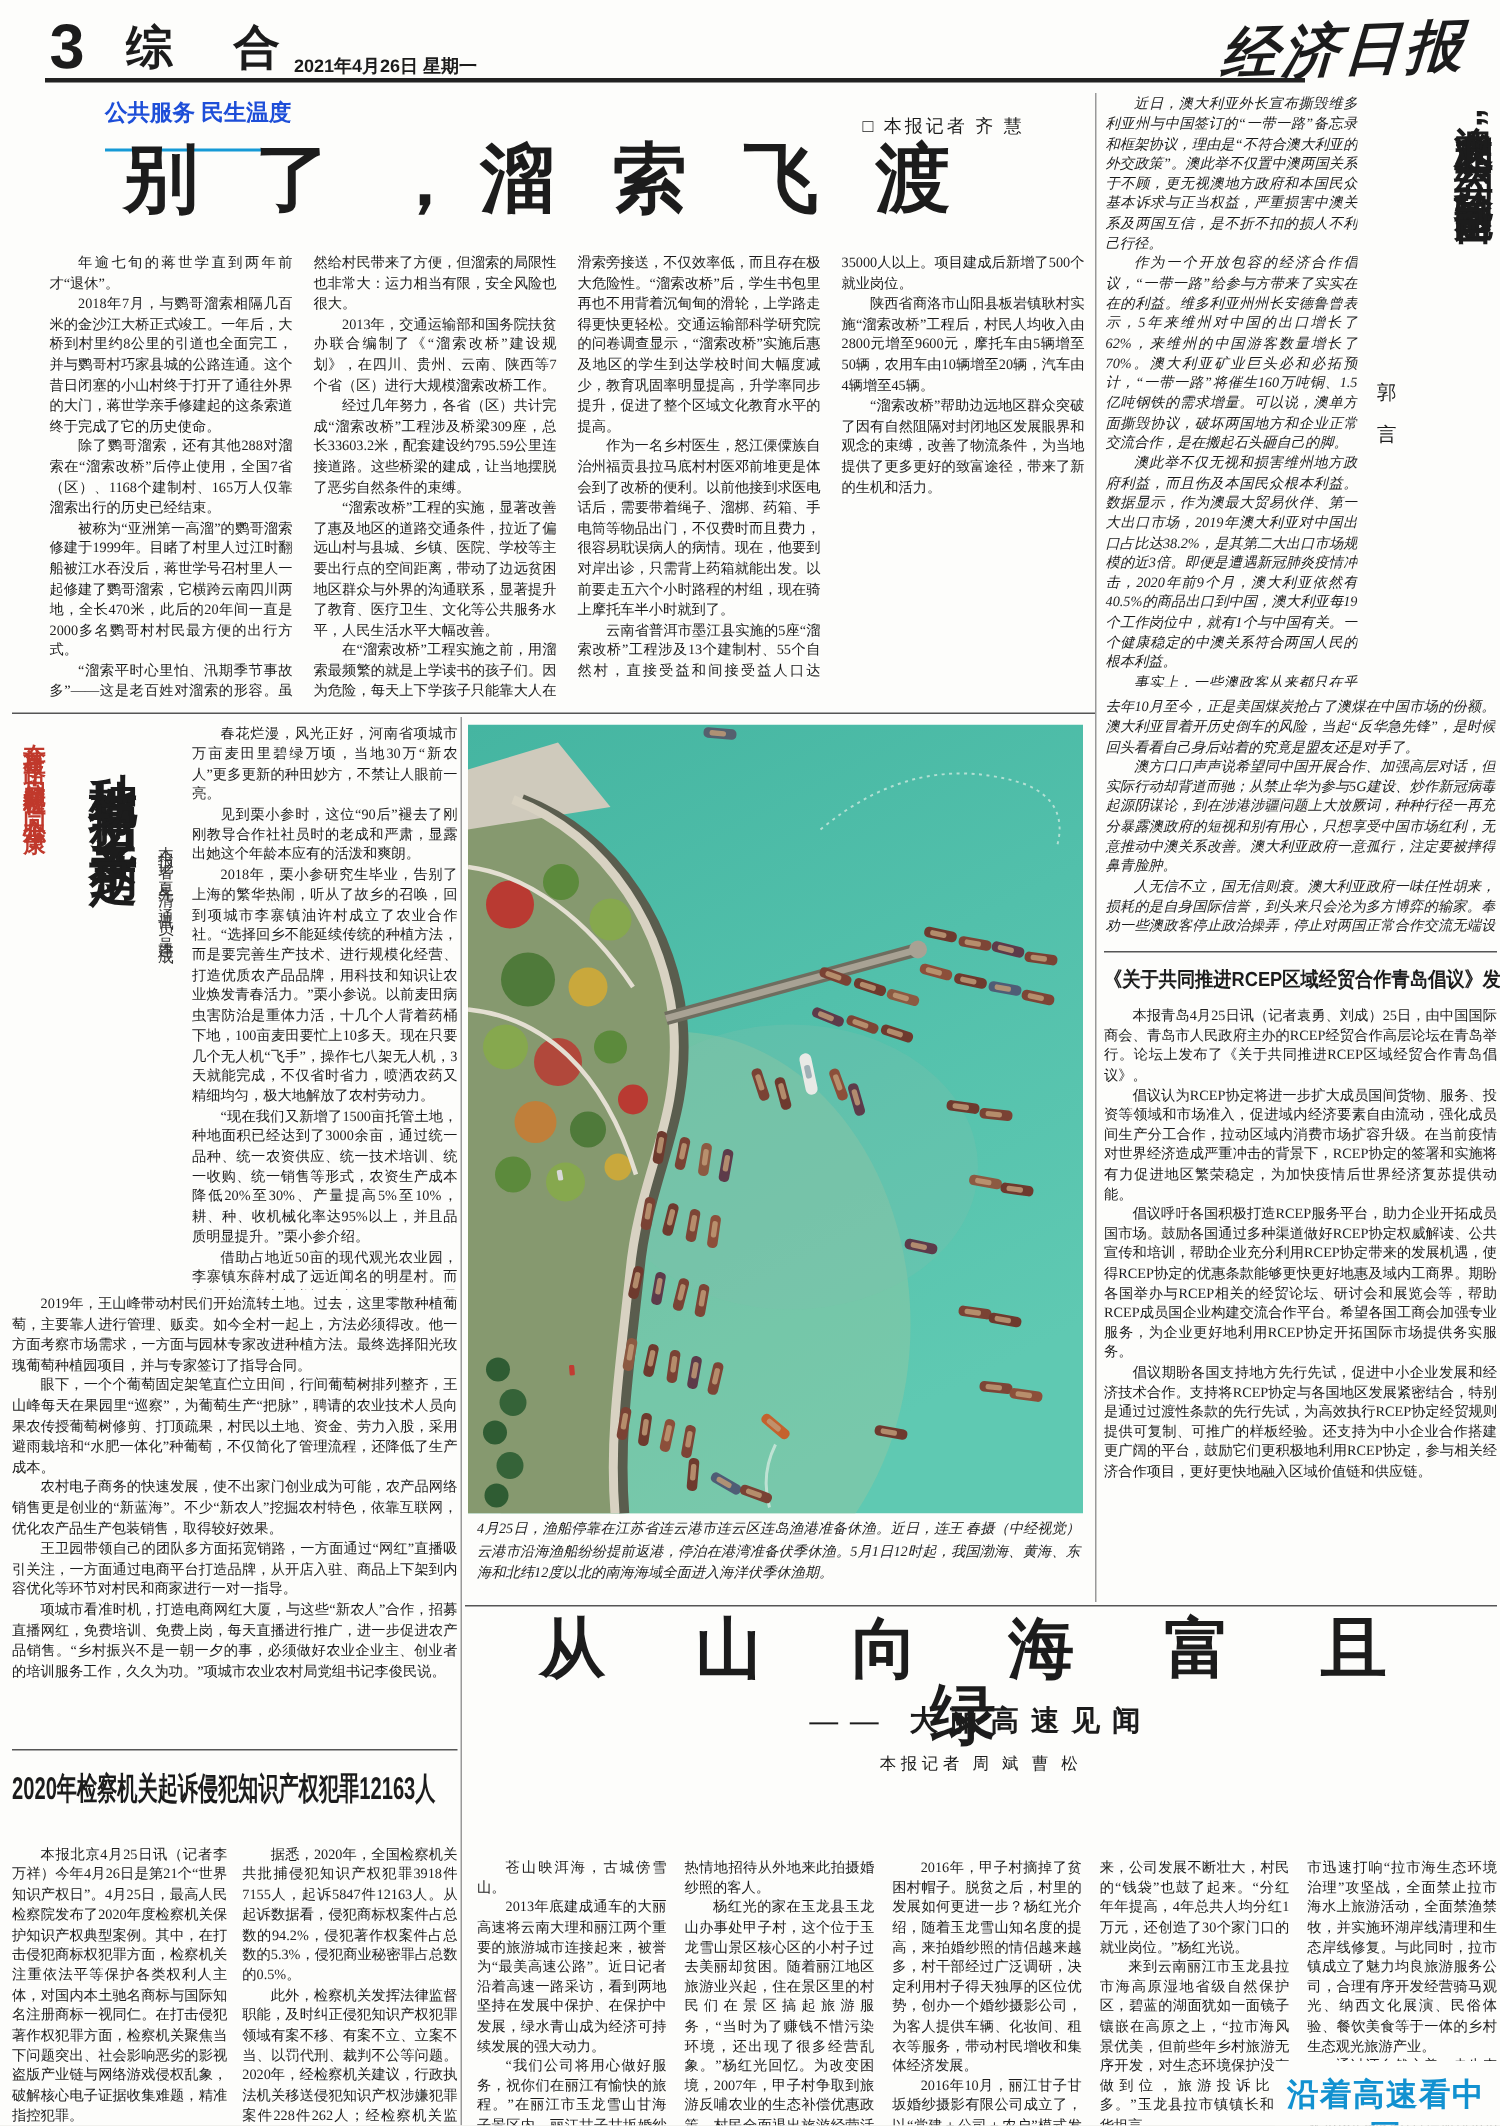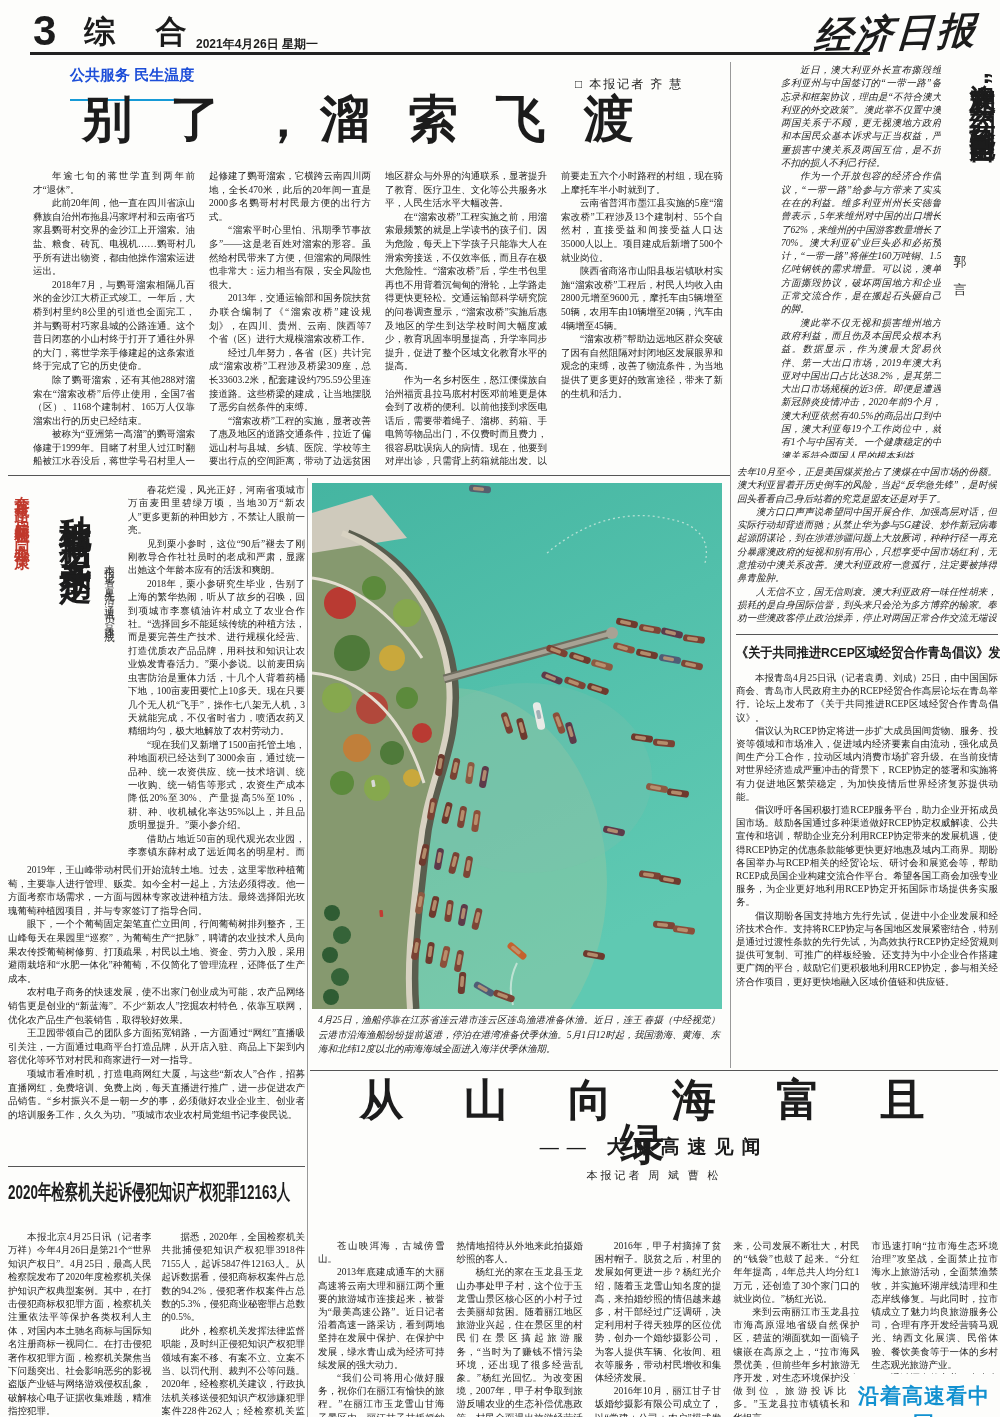--- a/index.html
+++ b/index.html
@@ -19,21 +19,21 @@
   
   .kicker{left:30px;top:66px;font-size:15px;font-weight:bold;color:#1d4ed8;
           border-bottom:2px solid #169ad6;padding-bottom:14px;margin-left:40px;}
   .main-byline{left:575px;top:76px;font-size:12px;letter-spacing:2px;}
   .main-headline{left:0;top:94px;width:728px;text-align:center;font-size:50px;font-weight:bold;
                  letter-spacing:12px;line-height:1;}
   .main-cols{left:33px;top:170px;width:690px;height:300px;column-count:4;column-gap:14px;column-fill:auto;
              font-size:9.5px;line-height:13.6px;text-align:justify;overflow:hidden;}
   
   .op-wrap{left:737px;top:64px;width:260px;}
-  .op-top{display:flex;height:394px;margin-left:44px;}
+  .op-top{display:flex;height:394px;}
   .op-text{width:168px;height:394px;overflow:hidden;font-style:italic;font-size:9.5px;line-height:13.3px;text-align:justify;}
   .op-author{writing-mode:vertical-rl;font-size:13px;letter-spacing:12px;margin-top:180px;margin-left:6px;width:22px;}
   .op-headline{writing-mode:vertical-rl;margin-left:auto;height:394px;font-size:26px;font-weight:bold;
                letter-spacing:2px;line-height:1.1;}
   .op-bottom{margin-top:8px;height:160px;overflow:hidden;font-style:italic;font-size:9.5px;line-height:13.3px;text-align:justify;}
   .op-bottom .para:first-child{text-indent:0;}
   
   .rcep{left:736px;top:644px;width:262px;}
   .rcep-headline{font-size:13.5px;font-weight:bold;white-space:nowrap;transform:scaleX(0.9);transform-origin:left center;}
   .rcep-body{margin-top:10px;height:402px;overflow:hidden;font-size:9.5px;line-height:13.2px;text-align:justify;}
@@ -72,21 +72,20 @@
   <div class="abs hdr-section sans">综 合</div>
   <div class="abs hdr-date sans">2021年4月26日  星期一</div>
   <div class="abs masthead">经济日报</div>
   <div class="rule" style="left:30px;top:52px;width:840px;height:3px;"></div>
 
   <div class="abs kicker sans">公共服务 民生温度</div>
   <div class="abs main-byline">□ 本报记者 齐 慧</div>
   <div class="abs main-headline sans">别 了 ，溜 索 飞 渡</div>
   <div class="abs main-cols">
       <p class="para">年逾七旬的蒋世学直到两年前才“退休”。</p>
-      <p class="para">此前20年间，他一直在四川省凉山彝族自治州布拖县冯家坪村和云南省巧家县鹦哥村交界的金沙江上开溜索。油盐、粮食、砖瓦、电视机……鹦哥村几乎所有进出物资，都由他操作溜索运进运出。</p>
       <p class="para">2018年7月，与鹦哥溜索相隔几百米的金沙江大桥正式竣工。一年后，大桥到村里约8公里的引道也全面完工，并与鹦哥村巧家县城的公路连通。这个昔日闭塞的小山村终于打开了通往外界的大门，蒋世学亲手修建起的这条索道终于完成了它的历史使命。</p>
       <p class="para">除了鹦哥溜索，还有其他288对溜索在“溜索改桥”后停止使用，全国7省（区）、1168个建制村、165万人仅靠溜索出行的历史已经结束。</p>
       <p class="para">被称为“亚洲第一高溜”的鹦哥溜索修建于1999年。目睹了村里人过江时翻船被江水吞没后，蒋世学号召村里人一起修建了鹦哥溜索，它横跨云南四川两地，全长470米，此后的20年间一直是2000多名鹦哥村村民最方便的出行方式。</p>
       <p class="para">“溜索平时心里怕、汛期季节事故多”——这是老百姓对溜索的形容。虽然给村民带来了方便，但溜索的局限性也非常大：运力相当有限，安全风险也很大。</p>
       <p class="para">2013年，交通运输部和国务院扶贫办联合编制了《“溜索改桥”建设规划》，在四川、贵州、云南、陕西等7个省（区）进行大规模溜索改桥工作。</p>
       <p class="para">经过几年努力，各省（区）共计完成“溜索改桥”工程涉及桥梁309座，总长33603.2米，配套建设约795.59公里连接道路。这些桥梁的建成，让当地摆脱了恶劣自然条件的束缚。</p>
       <p class="para">“溜索改桥”工程的实施，显著改善了惠及地区的道路交通条件，拉近了偏远山村与县城、乡镇、医院、学校等主要出行点的空间距离，带动了边远贫困地区群众与外界的沟通联系，显著提升了教育、医疗卫生、文化等公共服务水平，人民生活水平大幅改善。</p>
       <p class="para">在“溜索改桥”工程实施之前，用溜索最频繁的就是上学读书的孩子们。因为危险，每天上下学孩子只能靠大人在滑索旁接送，不仅效率低，而且存在极大危险性。“溜索改桥”后，学生书包里再也不用背着沉甸甸的滑轮，上学路走得更快更轻松。交通运输部科学研究院的问卷调查显示，“溜索改桥”实施后惠及地区的学生到达学校时间大幅度减少，教育巩固率明显提高，升学率同步提升，促进了整个区域文化教育水平的提高。</p>
       <p class="para">作为一名乡村医生，怒江傈僳族自治州福贡县拉马底村村医邓前堆更是体会到了改桥的便利。以前他接到求医电话后，需要带着绳子、溜梆、药箱、手电筒等物品出门，不仅费时而且费力，很容易耽误病人的病情。现在，他要到对岸出诊，只需背上药箱就能出发。以前要走五六个小时路程的村组，现在骑上摩托车半小时就到了。</p>
       <p class="para">云南省普洱市墨江县实施的5座“溜索改桥”工程涉及13个建制村、55个自然村，直接受益和间接受益人口达35000人以上。项目建成后新增了500个就业岗位。</p>

